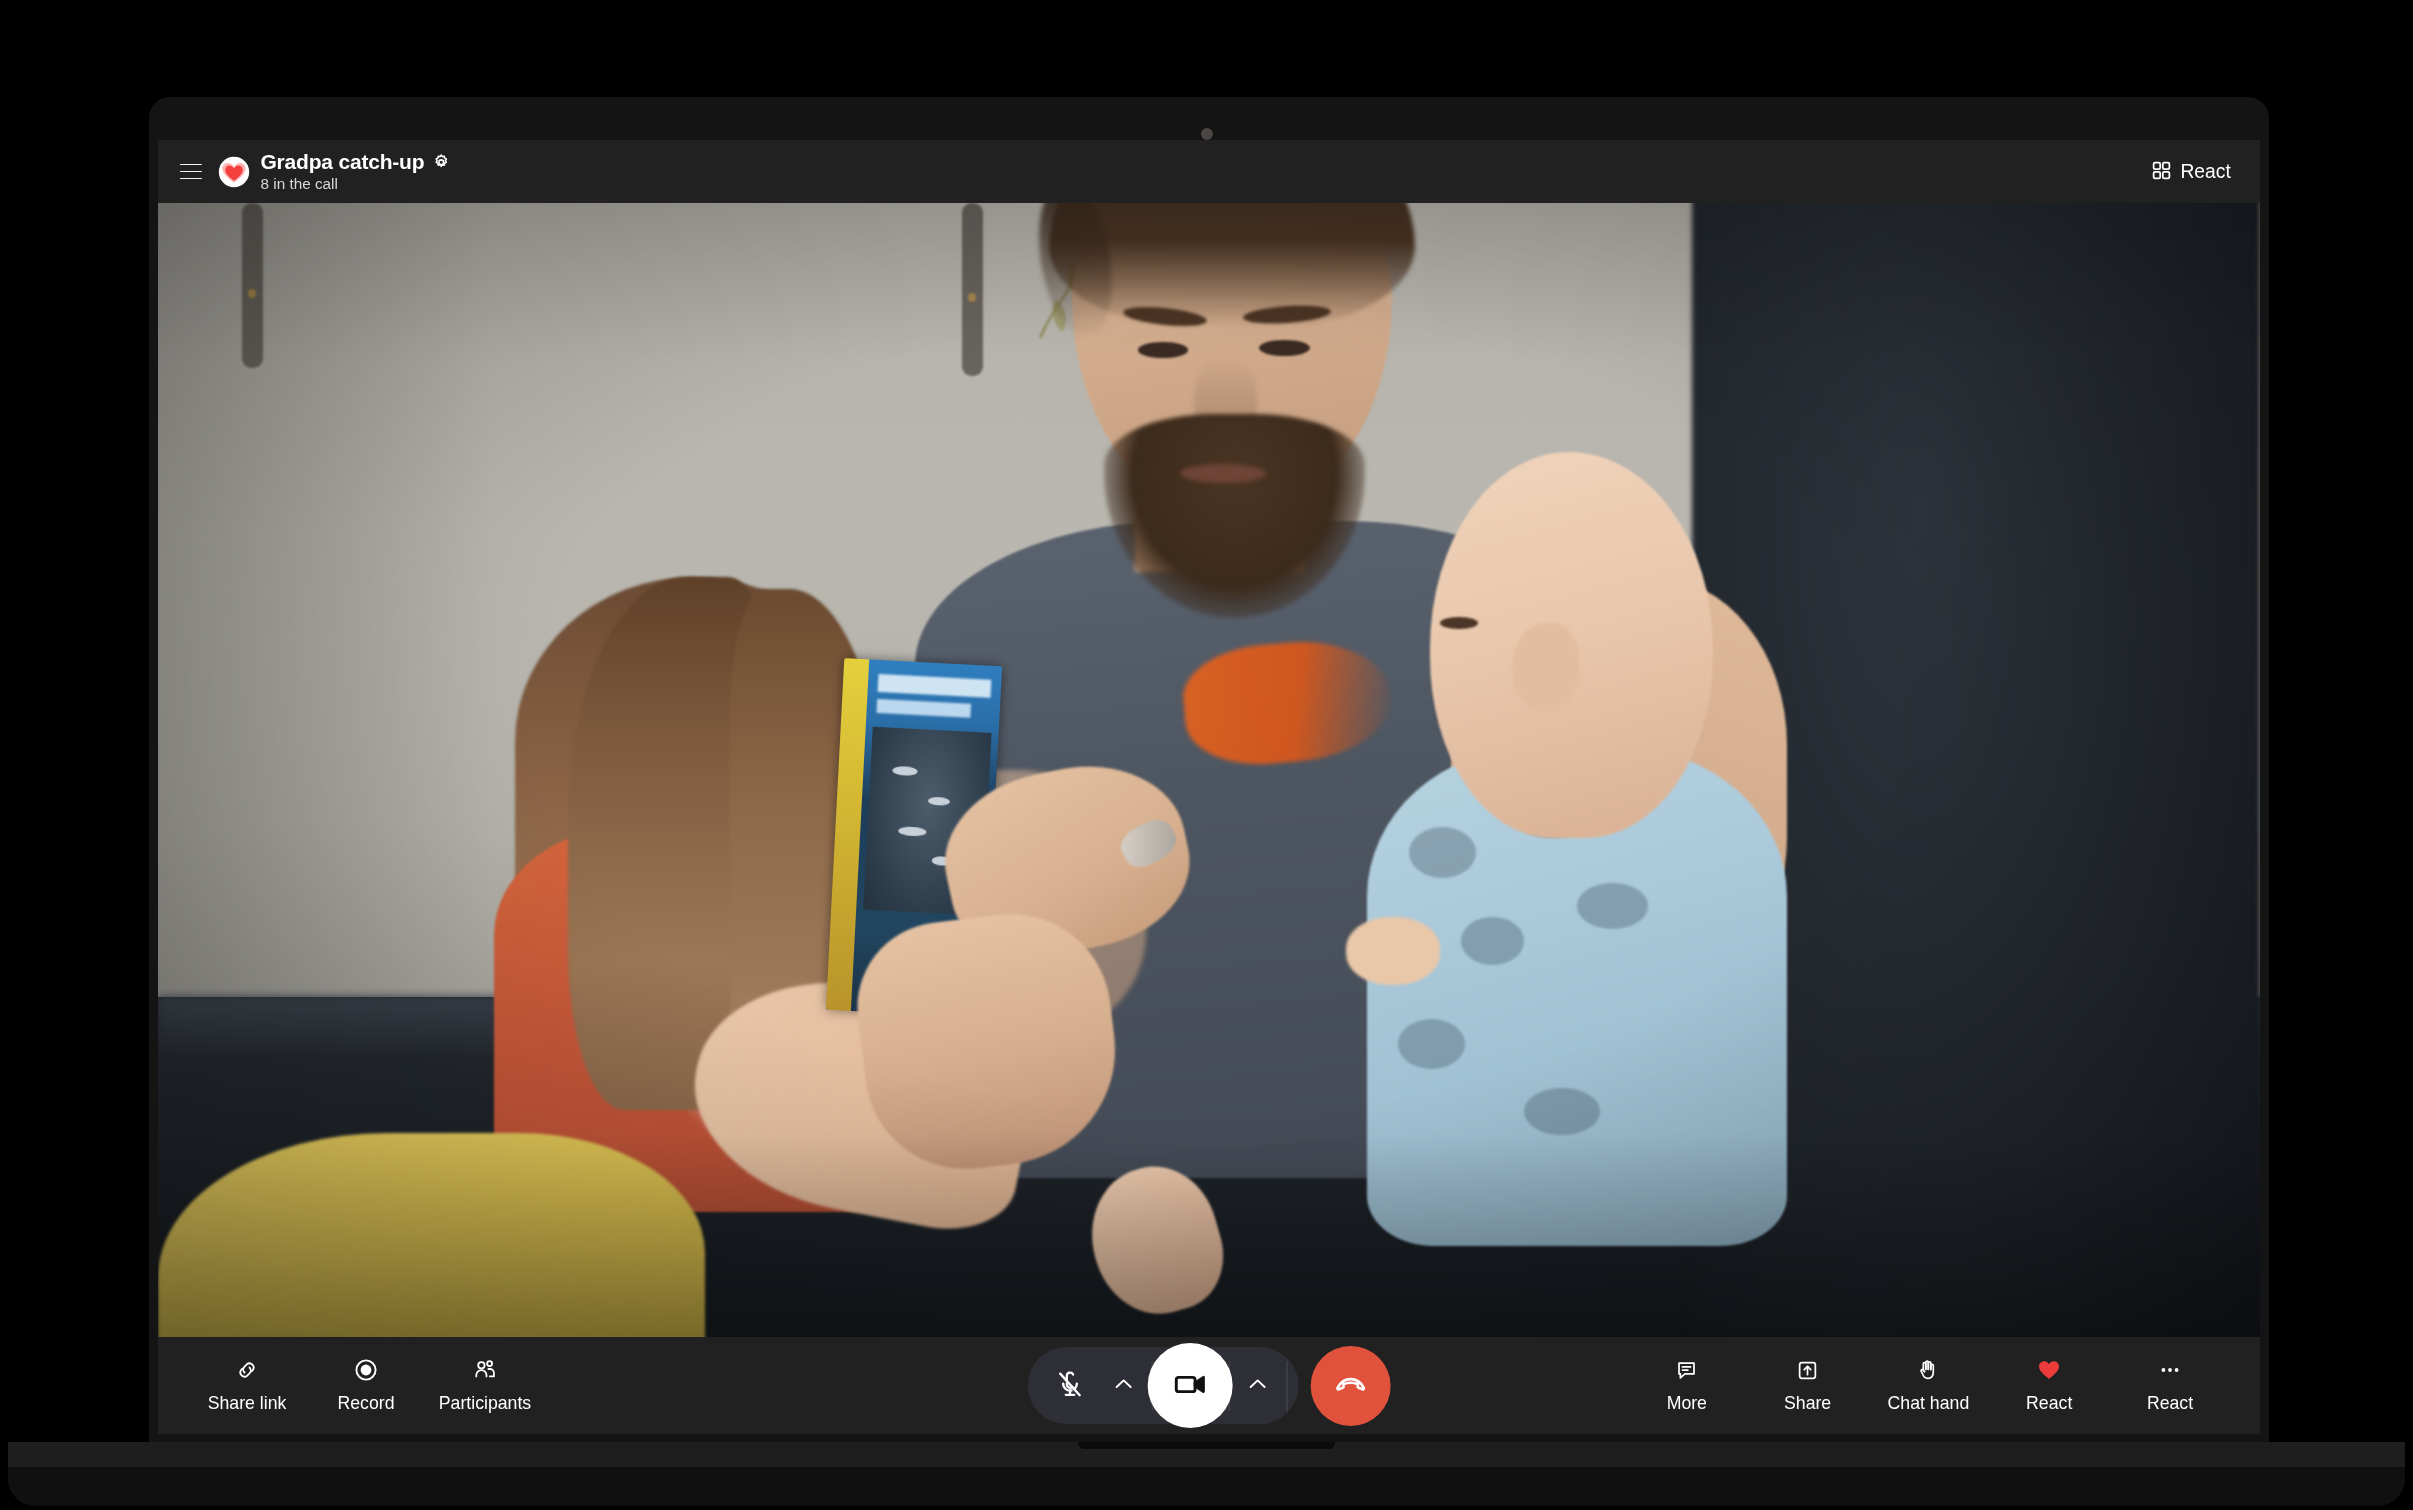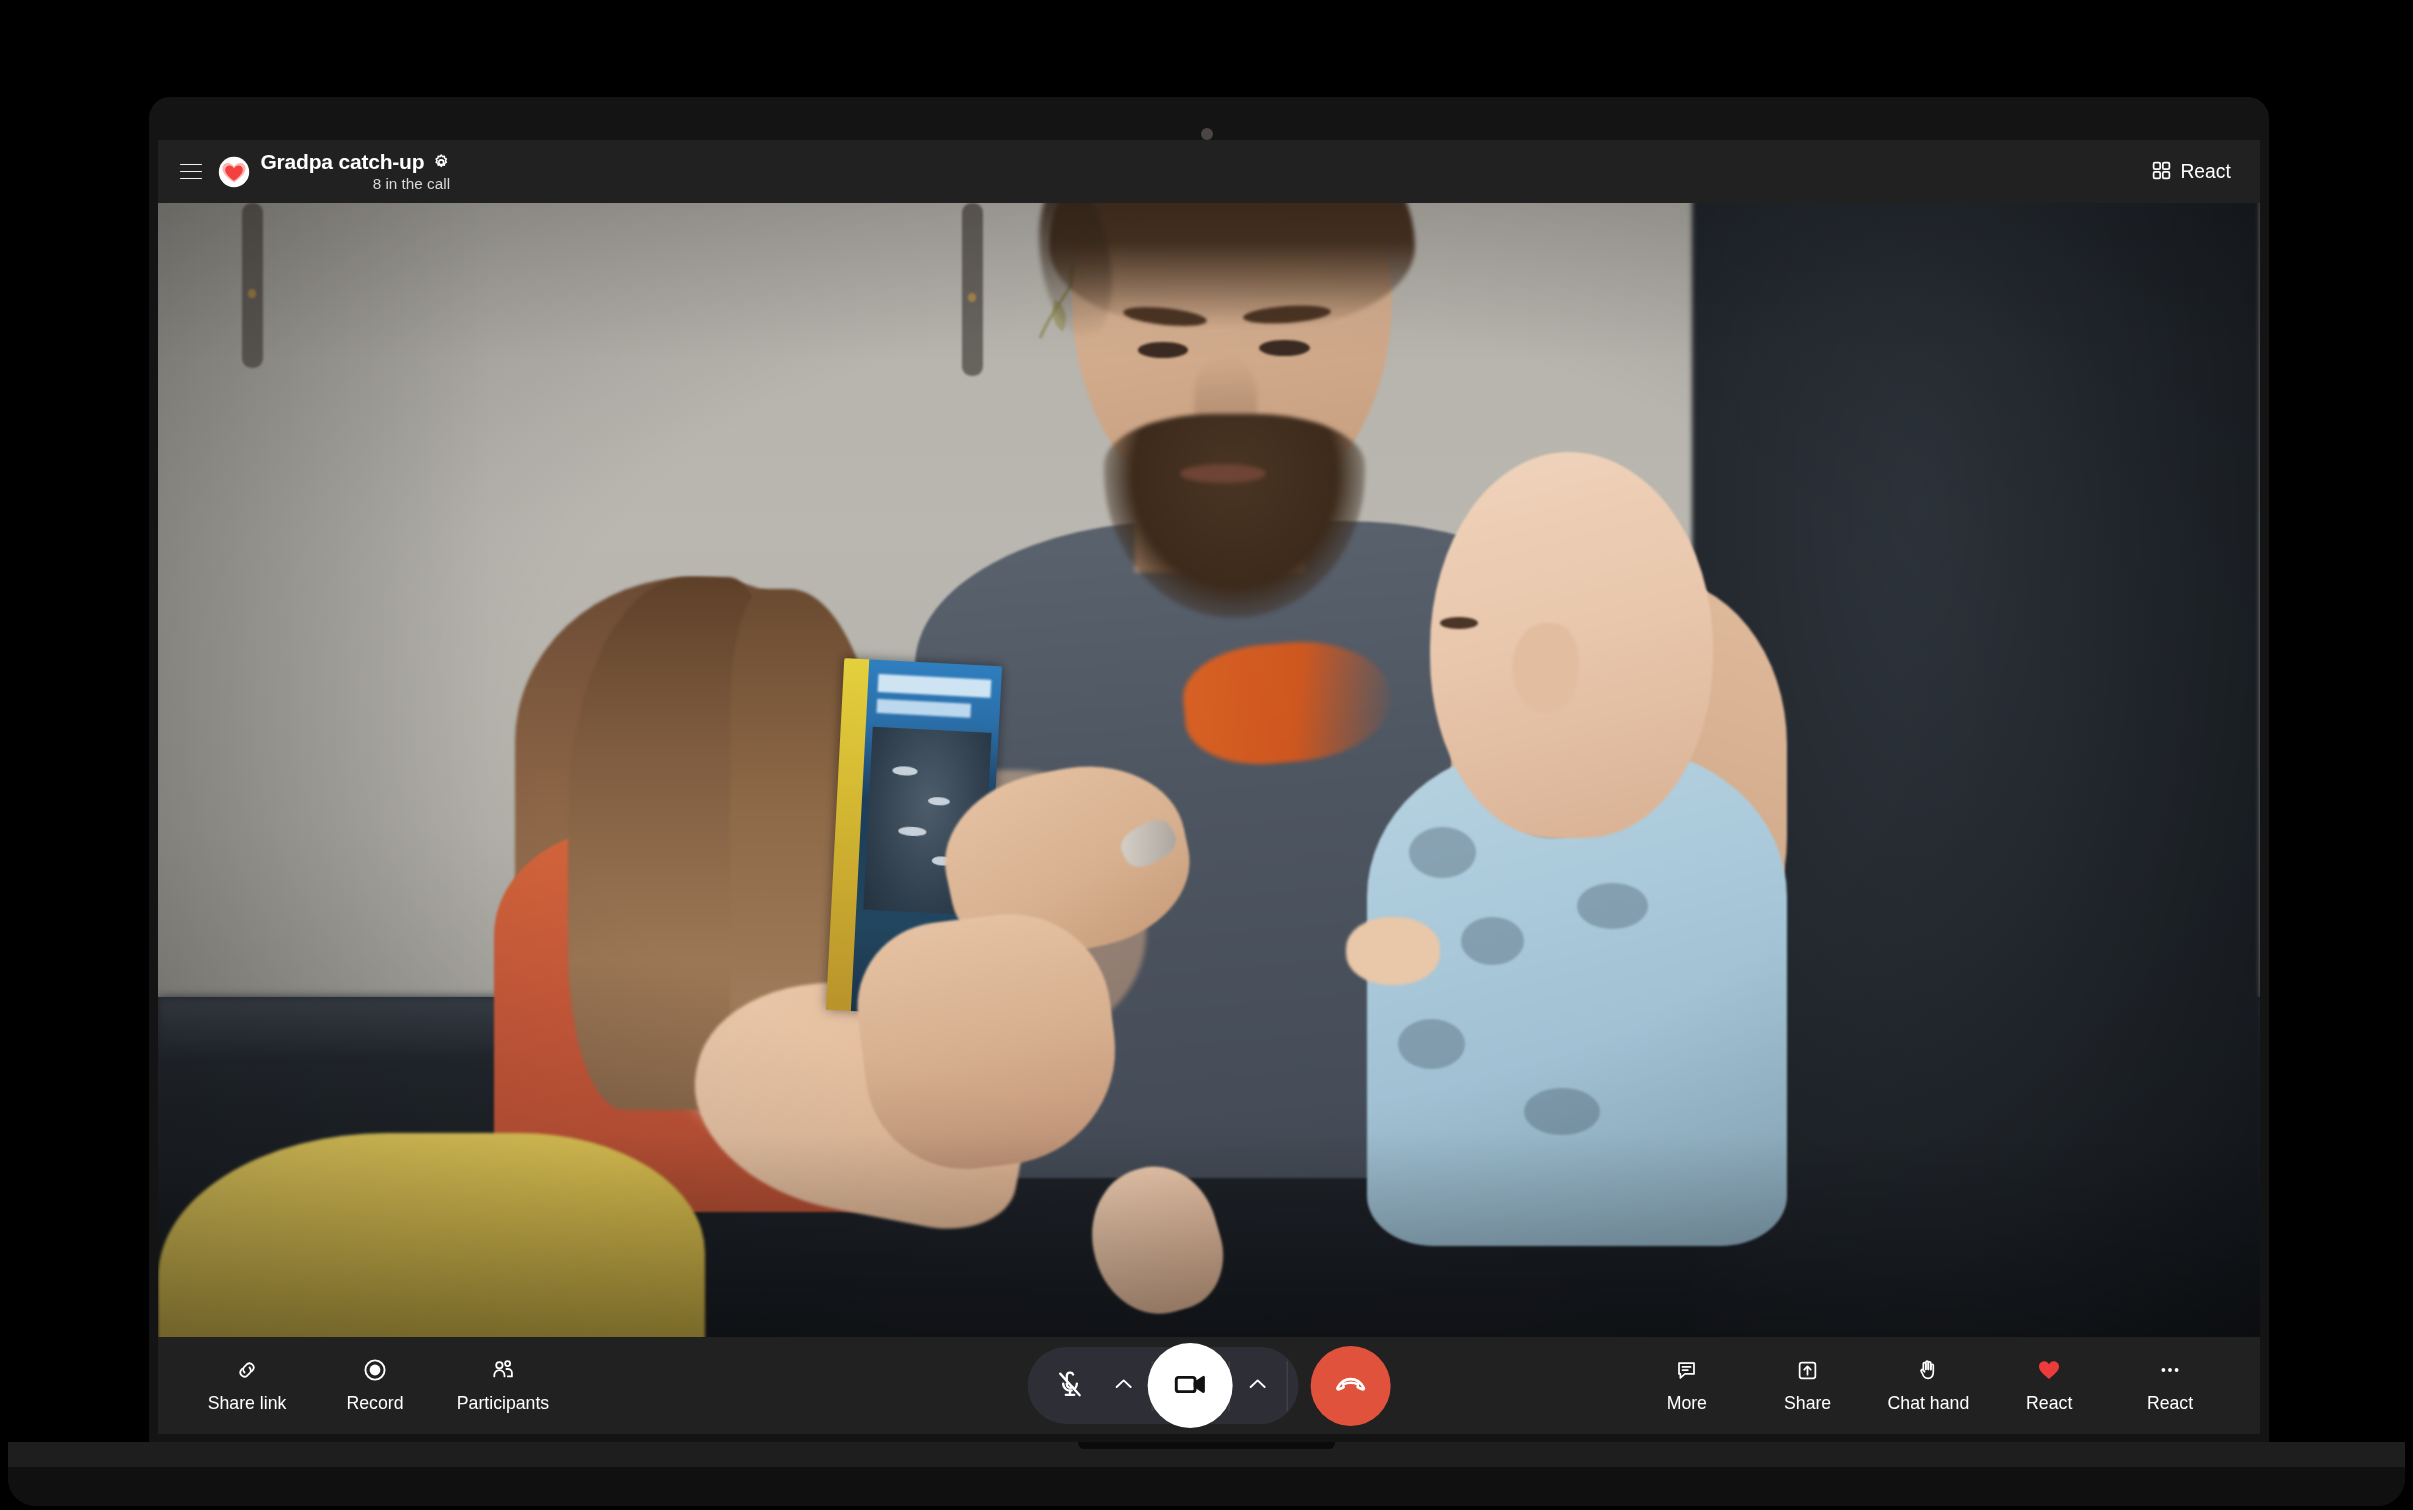--- a/index.html
+++ b/index.html
@@ -88,21 +88,20 @@
   
 
   .header {
     position: relative;
     height: 63px;
     flex: 0 0 63px;
     background: #212121;
     display: flex;
     align-items: center;
     padding: 0 26px 0 17.7px;
-    text-align: right;
   }
 
   .hamburger {
     width: 31px;
     height: 27px;
     display: flex;
     flex-direction: column;
     justify-content: center;
     gap: 5.6px;
     padding: 0 4.8px;
@@ -667,21 +666,21 @@
     flex: 0 0 97px;
     background: #212121;
     display: flex;
     align-items: center;
   }
 
   .toolbar-group {
     display: flex;
     align-items: center;
   }
-  .toolbar-left  { padding-left: 31px; gap: 12px; }
+  .toolbar-left  { padding-left: 31px; gap: 3px; }
   .toolbar-right { padding-right: 32px; gap: 4.8px; margin-left: auto; }
 
   .tool-btn {
     width: 116px;
     display: flex;
     flex-direction: column;
     align-items: center;
     justify-content: center;
     gap: 9.7px;
     cursor: pointer;

